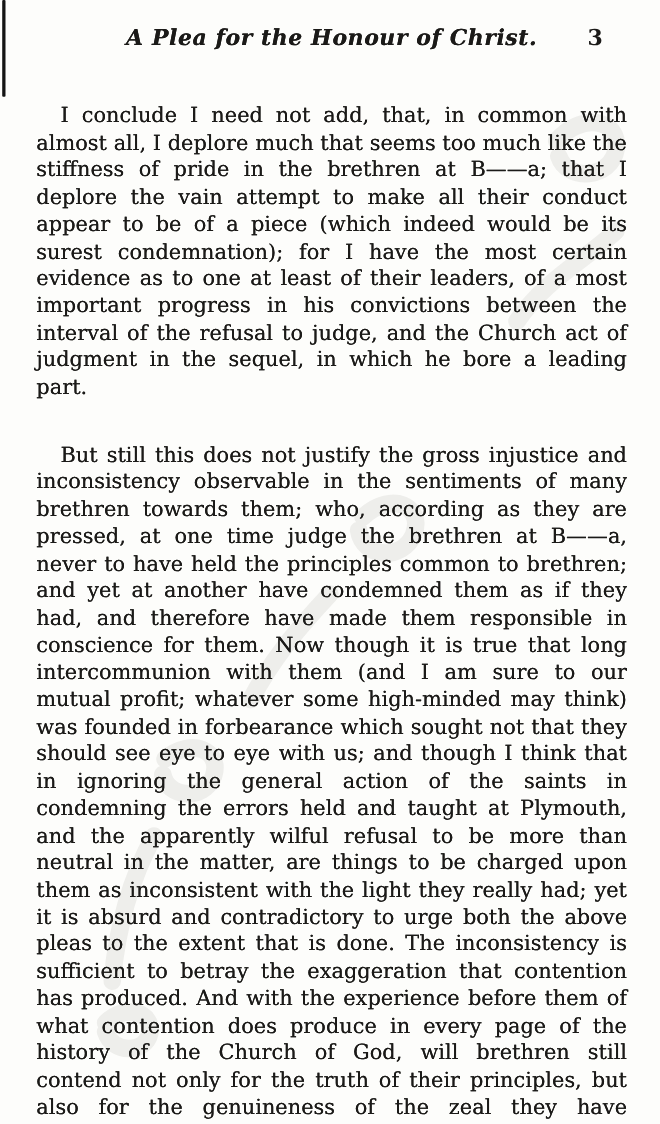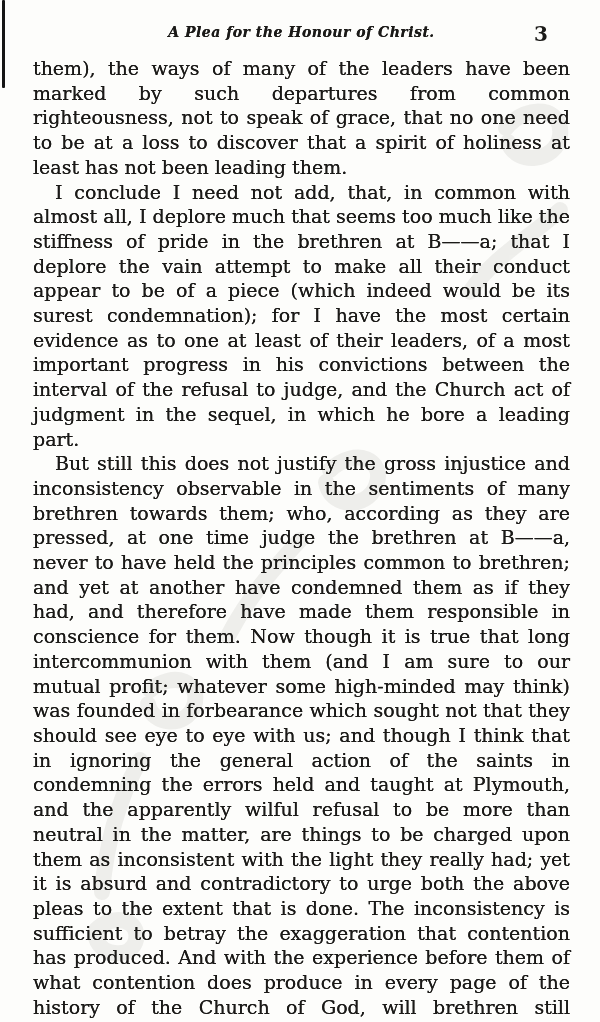--- a/index.html
+++ b/index.html
@@ -35,21 +35,21 @@
   .running-header {
     position: absolute;
     top: 22px;
     left: 33px;
     right: 30px;
     height: 26px;
     text-align: center;
   }
   .header-title {
     font-style: italic;
-    font-size: 14px;
+    font-size: 20px;
     font-weight: 600;
     letter-spacing: 0.5px;
     text-shadow: 0 0 0.5px currentColor;
   }
   .page-number {
     position: absolute;
     right: 22px;
     top: 0;
     font-size: 20px;
     font-weight: 700;
@@ -63,20 +63,21 @@
     font-size: 19px;
     line-height: 24.7px;
     text-align: justify;
     text-shadow: 0 0 0.45px currentColor; 
   }
   .page-body p.para {
     margin: 0;
   }
   .page-body p.para.indent {
     text-indent: 22px;
+    margin-top: 37px;
   }
   .it {
   }
 </style>
 </head>
 <body>
 
 <div class="page">
 
   <svg class="watermark" width="600" height="1022" viewBox="0 0 600 1022" aria-hidden="true">
@@ -92,18 +93,17 @@
   </svg>
 
   <div class="edge-line"></div>
 
   <div class="running-header">
     <span class="header-title">A Plea for the Honour of Christ.</span>
     <span class="page-number">3</span>
   </div>
 
   <div class="page-body">
-      <p class="para"><span>them), the ways of many of the leaders have been marked by such departures from common righteousness, not to speak of grace, that no one need to be at a loss to discover that a spirit of holiness at least has not been leading them.</span></p>
       <p class="para indent"><span>I conclude I need not add, that, in common with almost all, I deplore much that seems too much like the stiffness of pride in the brethren at B——a; that I deplore the vain attempt to make all their conduct appear to be of a piece (which indeed would be its surest condemnation); for I have the most certain evidence as to one at least of their leaders, of a most important progress in his convictions between the interval of the refusal to judge, and the Church act of judgment in the sequel, in which he bore a leading part.</span></p>
       <p class="para indent"><span>But still this does not justify the gross injustice and inconsistency observable in the sentiments of many brethren towards them; who, according as they are pressed, at one time judge the brethren at B——a, never to have held the principles common to brethren; and yet at another have condemned them as if they had, and therefore have made them responsible in conscience for them. Now though it is true that long intercommunion with them (and I am sure to our </span><span class="it">mutual</span><span> profit; whatever some high-minded may think) was founded in forbearance which sought not that they should see eye to eye with us; and though I think that in ignoring the general action of the saints in condemning the errors held and taught at Plymouth, and the apparently wilful refusal to be more than neutral in the matter, are things to be charged upon them as inconsistent with the light they really had; yet it is absurd and contradictory to urge both the above pleas to the extent that is done. The inconsistency is sufficient to betray the exaggeration that contention has produced. And with the experience before them of what contention </span><span class="it">does</span><span> produce in every page of the history of the Church of God, will brethren still contend not only for the truth of their principles, but also for the genuineness of the zeal they have displayed ? If they will still do so, they entail a duty upon their brethren to refuse to cover with the mantle of true zeal for Christ's honour, what they see in many respects to be repugnant to His word, and abhorrent to His Spirit. For my own part, I believe, that what is wanted by those who love and esteem</span></p>
     </div>
 
 </div>
 
 </body></html>

